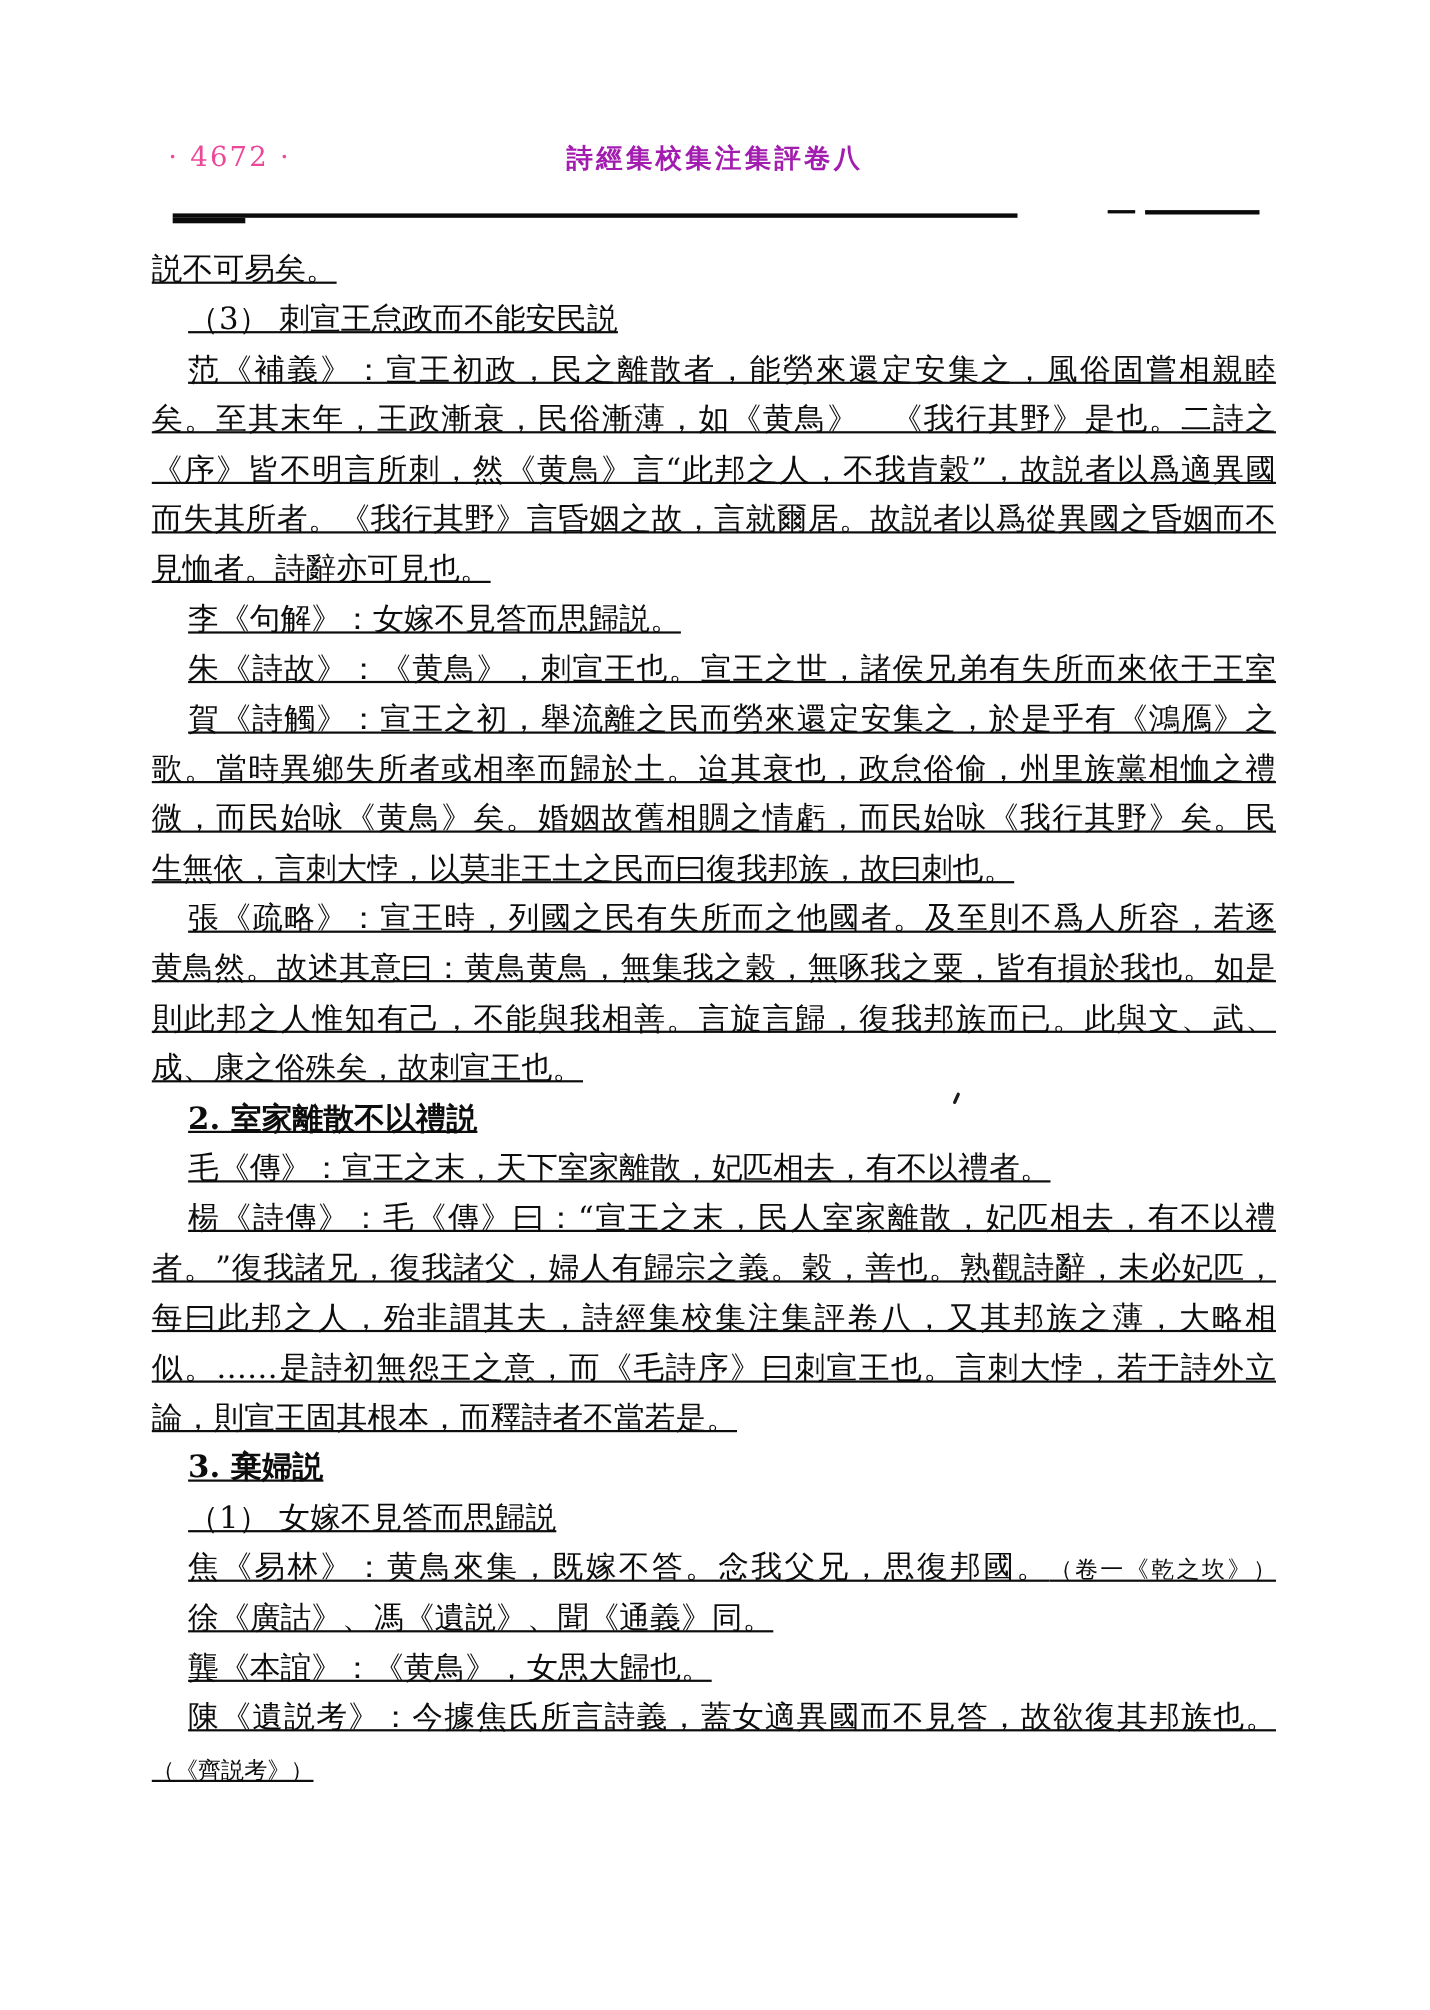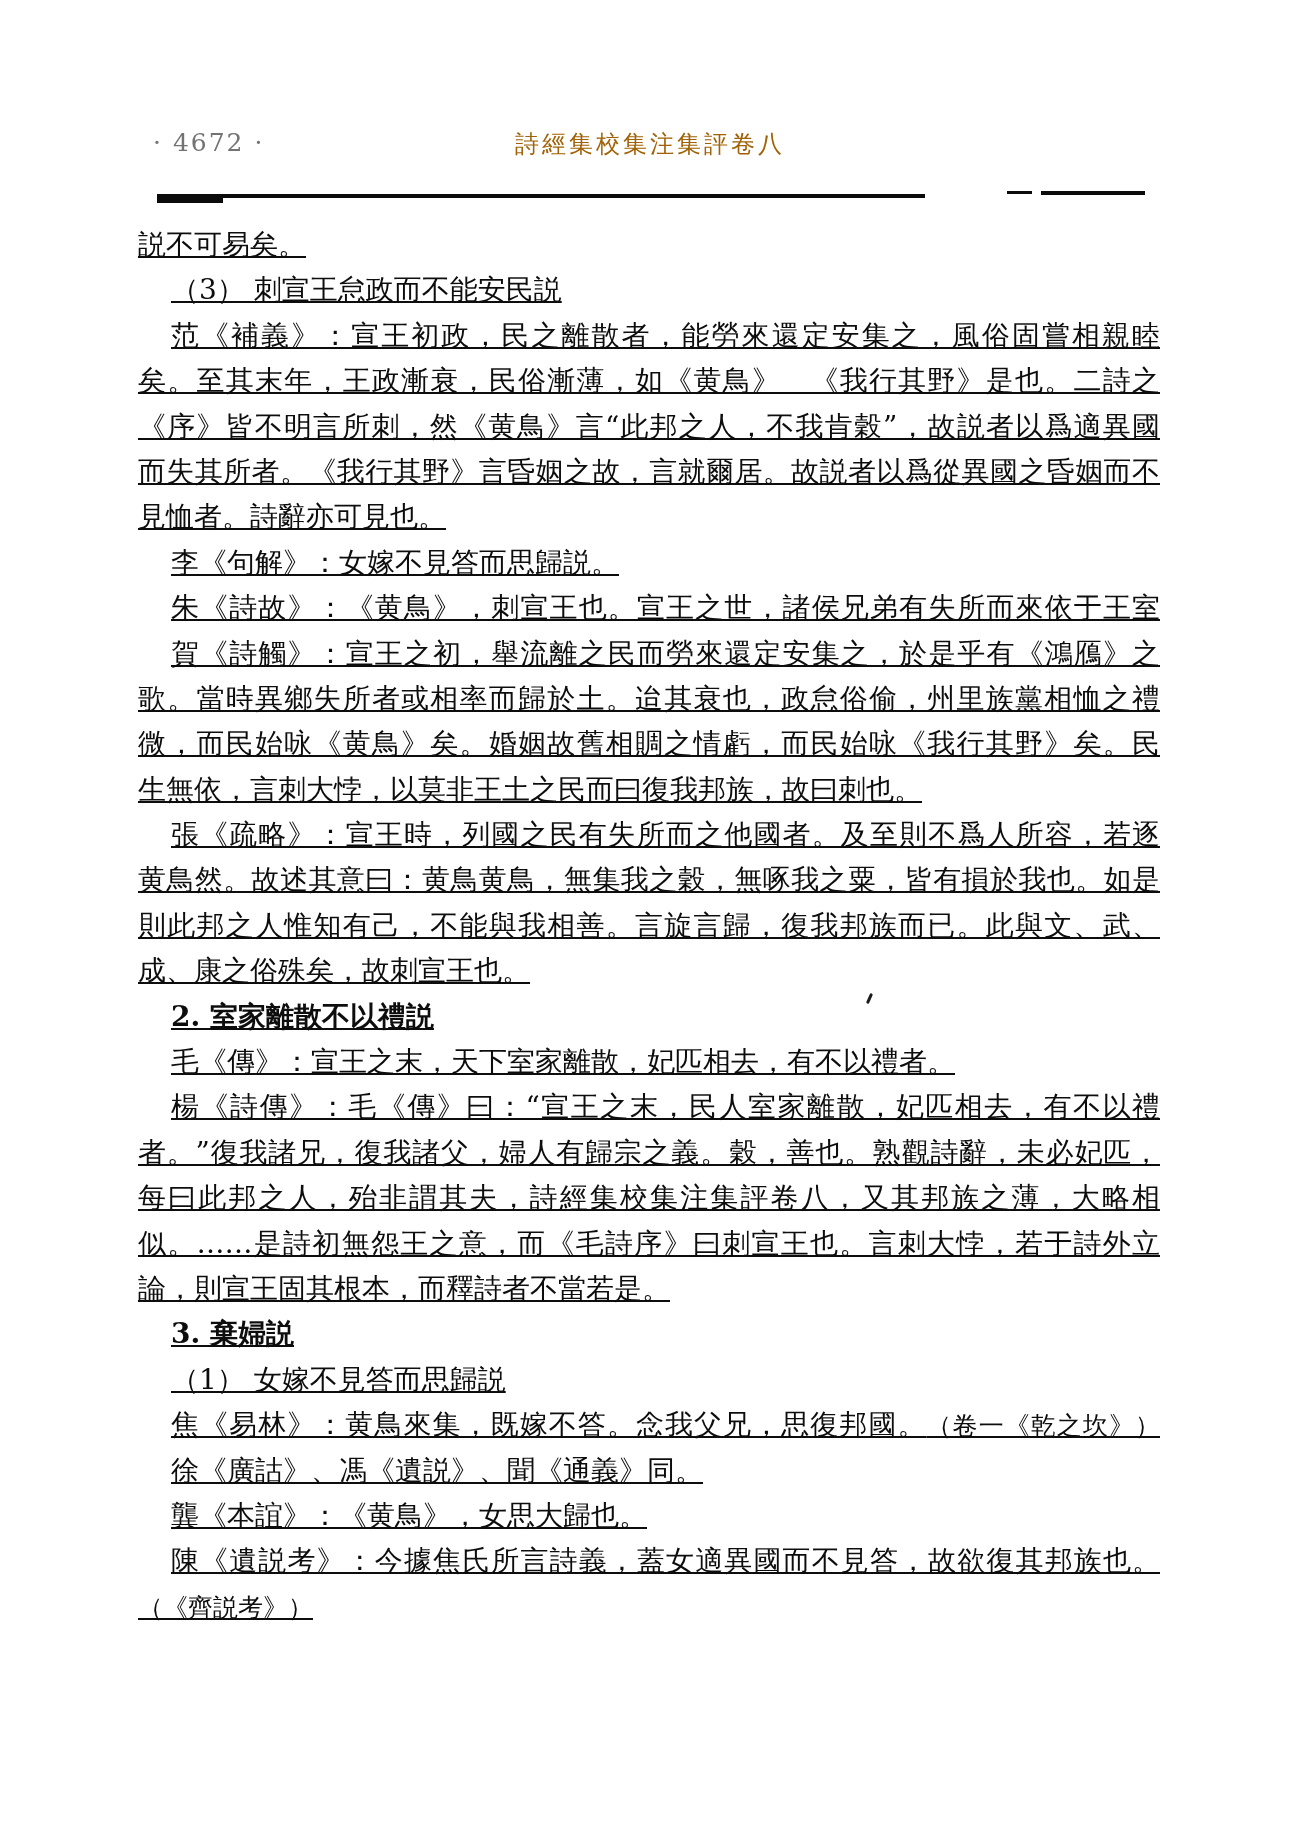--- a/index.html
+++ b/index.html
@@ -7,27 +7,27 @@
     width:1300px;height:1827px;
     background:#ffffff;
     position:relative;
     font-family:"DejaVu Serif","Liberation Serif",serif;
     color:#111;
     overflow:hidden;
   }
   
   .page-number{
     position:absolute;left:153px;top:128px;
-    font-size:25px;letter-spacing:2px;color:#737373;
+    font-size:25px;letter-spacing:2px;color:#ec4899;
     white-space:nowrap;
   }
   .running-title{
     position:absolute;left:0;top:128px;width:1300px;
-    text-align:center;font-size:24px;color:#a16207;
-    letter-spacing:3px;font-weight:400;
+    text-align:center;font-size:24px;color:#a21caf;
+    letter-spacing:3px;font-weight:700;
     white-space:nowrap;
   }
   .header-rule{
     position:absolute;left:157px;top:194px;width:768px;height:3.5px;
     background:#0b0b0b;
   }
   .header-rule-blob{
     position:absolute;left:157px;top:198px;width:66px;height:5px;
     background:#0b0b0b;
   }
@@ -47,21 +47,21 @@
   .line{height:45.4px;white-space:nowrap;overflow:visible;text-decoration:underline;}
   .line.j{
     white-space:normal;
     text-align:justify;
     text-align-last:justify;
     
     text-justify:inter-character;
   }
   .line.ind{text-indent:33px;}
   .line.hd span{font-weight:bold;text-align:right;}
-  .line .small, .line.small-line span{font-size:25px;}
+  .line .small, .line.small-line span{font-size:21px;}
   .line.small-line{margin-left:-0px;}
   
   .stray-ink-mark{
     position:absolute;left:868px;top:993px;width:3px;height:11px;
     background:#1c1c1c;transform:rotate(24deg);border-radius:2px;
   }
 </style>
 </head>
 <body>
 

